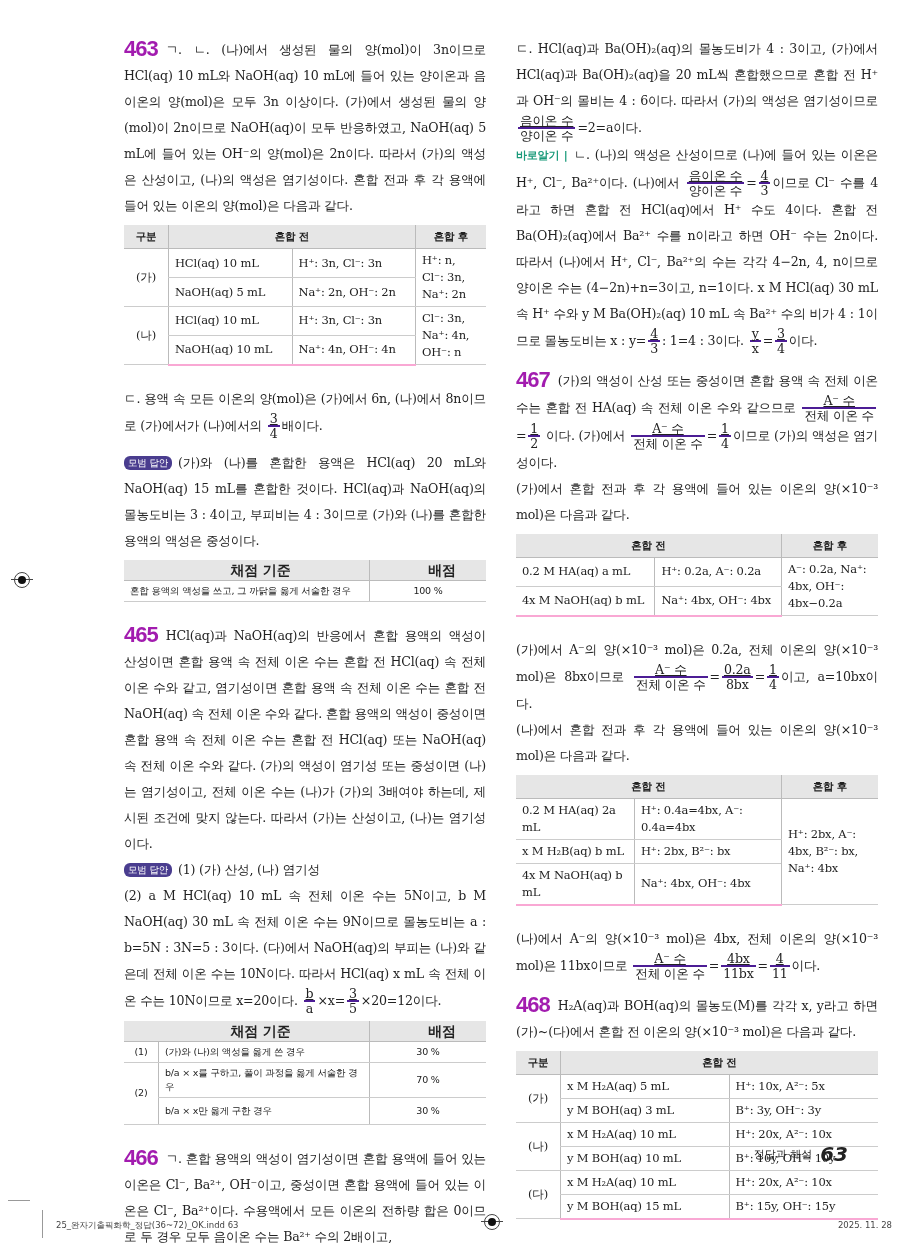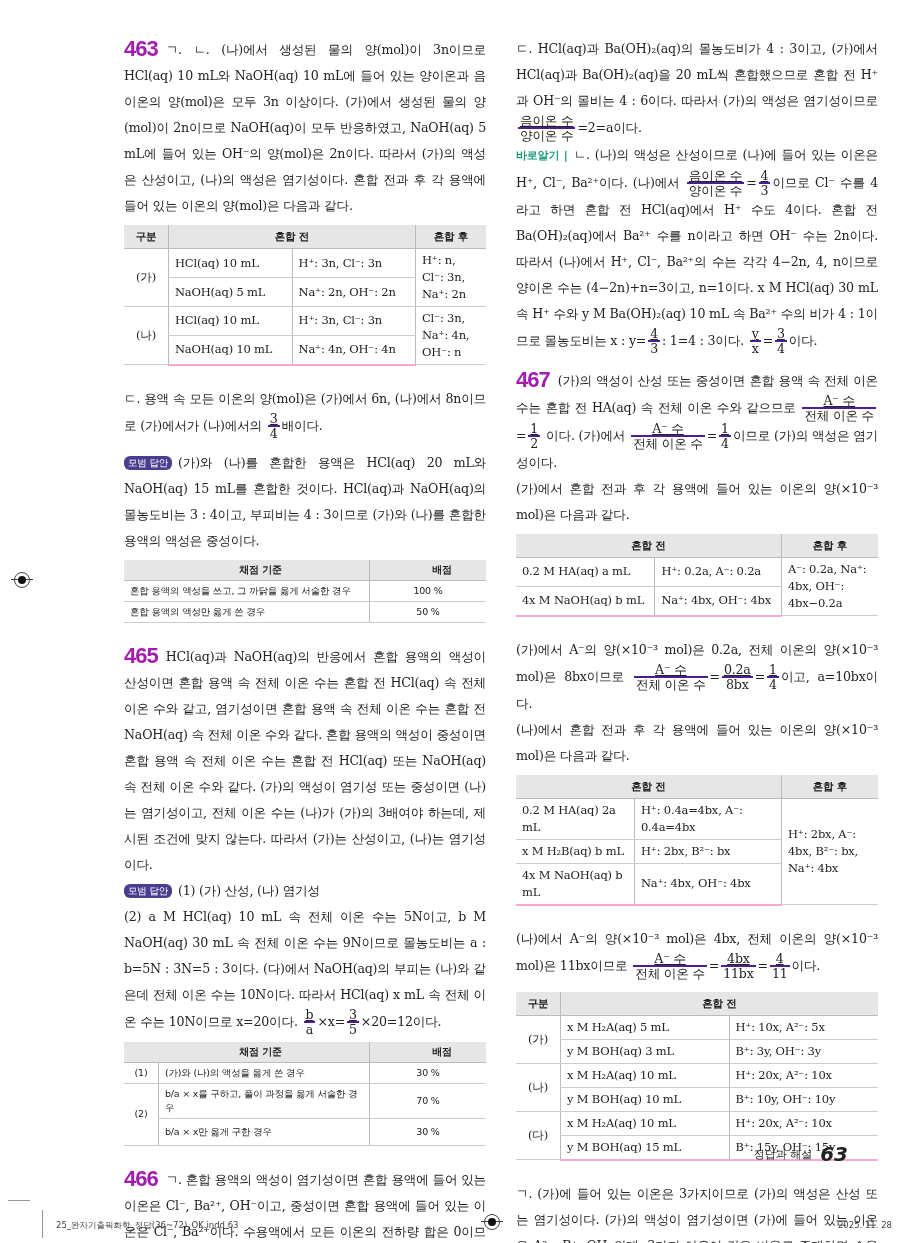--- a/index.html
+++ b/index.html
@@ -16,21 +16,21 @@
   .baro { color:#1a9a7a; font-family:"DejaVu Sans",sans-serif; font-weight:bold; font-size:11px; margin-right:6px; }
   table { border-collapse:collapse; width:100%; font-size:11.5px; line-height:17px; margin:6px 0 20px 0; }
   th { background:#e6e6e6; font-family:"DejaVu Sans",sans-serif; font-size:10.5px; font-weight:bold; padding:3px 4px;
        border-bottom:1px solid #bbb; }
   td { padding:3px 6px; border-bottom:1px solid #ccc; vertical-align:middle; }
   td.bl, th.bl { border-left:1px solid #bbb; }
   td.c { text-align:center; }
   table.ion { border-top:none; }
   table.ion tr:last-child td { border-bottom:2px solid #f9a8d4; }
   table.score { font-family:"DejaVu Sans",sans-serif; font-size:9.5px; line-height:14px; }
-  table.score th { font-size:10px;padding-left:32px; }
+  table.score th { font-size:14px;padding-left:32px; }
   table.score td { padding:3px 6px; }
   .frac { display:inline-block; vertical-align:middle; text-align:center; line-height:13px; margin:0 2px; }
   .frac > span { display:block; padding:0 2px; }
   .frac > span.top { border-bottom:2px solid #4c1d95;text-decoration:underline; }
   .footer-title { position:absolute; right:52px; top:1142px; font-family:"DejaVu Sans",sans-serif; font-size:11px; color:#222; }
   .footer-title .pg { font-size:20px; font-weight:bold; margin-left:8px; vertical-align:-3px;font-style:italic; }
   .slug { position:absolute; top:1220px; font-family:"DejaVu Sans",sans-serif; font-size:8.5px; color:#444; }
   .reg { position:absolute; width:14px; height:14px; border-radius:50%; border:1px solid #444; }
   .reg::after { content:""; position:absolute; left:3px; top:3px; width:8px; height:8px; border-radius:50%; background:#111; }
   .reg::before { content:""; position:absolute; left:-4px; top:6px; width:22px; height:1px; background:#444; }
@@ -81,24 +81,20 @@
     <table class="score">
       <tbody>
           <tr>
         <th>채점 기준</th>
         <th class="bl" style="width:80px">배점</th>
       </tr>
       <tr>
         <td>혼합 용액의 액성을 쓰고, 그 까닭을 옳게 서술한 경우</td>
         <td class="bl c">100 %</td>
       </tr>
-      <tr>
-        <td>혼합 용액의 액성만 옳게 쓴 경우</td>
-        <td class="bl c">50 %</td>
-      </tr>
     </tbody>
       </table>
   </div>
 
   <div style="margin-top:12px">
     <p><span class="qnum">465</span><span>HCl(aq)과 NaOH(aq)의 반응에서 혼합 용액의 액성이 산성이면 혼합 용액 속 전체 이온 수는 혼합 전 HCl(aq) 속 전체 이온 수와 같고, 염기성이면 혼합 용액 속 전체 이온 수는 혼합 전 NaOH(aq) 속 전체 이온 수와 같다. 혼합 용액의 액성이 중성이면 혼합 용액 속 전체 이온 수는 혼합 전 HCl(aq) 또는 NaOH(aq) 속 전체 이온 수와 같다. (가)의 액성이 염기성 또는 중성이면 (나)는 염기성이고, 전체 이온 수는 (나)가 (가)의 3배여야 하는데, 제시된 조건에 맞지 않는다. 따라서 (가)는 산성이고, (나)는 염기성이다.</span></p>
     <p><span class="badge">모범 답안</span><span>(1) (가) 산성, (나) 염기성</span></p>
     <p><span>(2) a M HCl(aq) 10 mL 속 전체 이온 수는 5N이고, b M NaOH(aq) 30 mL 속 전체 이온 수는 9N이므로 몰농도비는 a : b=5N : 3N=5 : 3이다. (다)에서 NaOH(aq)의 부피는 (나)와 같은데 전체 이온 수는 10N이다. 따라서 HCl(aq) x mL 속 전체 이온 수는 10N이므로 x=20이다.</span>
       <span class="frac"><span class="top">b</span><span>a</span></span><span>×x=</span><span class="frac"><span class="top">3</span><span>5</span></span><span>×20=12이다.</span></p>
     <table class="score">
@@ -187,20 +183,21 @@
         <td>4x M NaOH(aq) b mL</td>
         <td class="bl">Na⁺: 4bx, OH⁻: 4bx</td>
       </tr>
     </tbody>
       </table>
     <p><span>(나)에서 A⁻의 양(×10⁻³ mol)은 4bx, 전체 이온의 양(×10⁻³ mol)은 11bx이므로</span>
       <span class="frac"><span class="top">A⁻ 수</span><span>전체 이온 수</span></span>=<span class="frac"><span class="top">4bx</span><span>11bx</span></span>=<span class="frac"><span class="top">4</span><span>11</span></span><span>이다.</span></p>
   </div>
 
   <div style="margin-top:12px">
+    <p><span class="qnum">468</span><span>H₂A(aq)과 BOH(aq)의 몰농도(M)를 각각 x, y라고 하면 (가)~(다)에서 혼합 전 이온의 양(×10⁻³ mol)은 다음과 같다.</span></p>
     <table class="ion">
       <tbody>
           <tr>
         <th style="width:36px">구분</th>
         <th class="bl" colspan="2">혼합 전</th>
       </tr>
       <tr>
         <td class="c" rowspan="2">(가)</td>
         <td class="bl">x M H₂A(aq) 5 mL</td>
         <td class="bl">H⁺: 10x, A²⁻: 5x</td>

